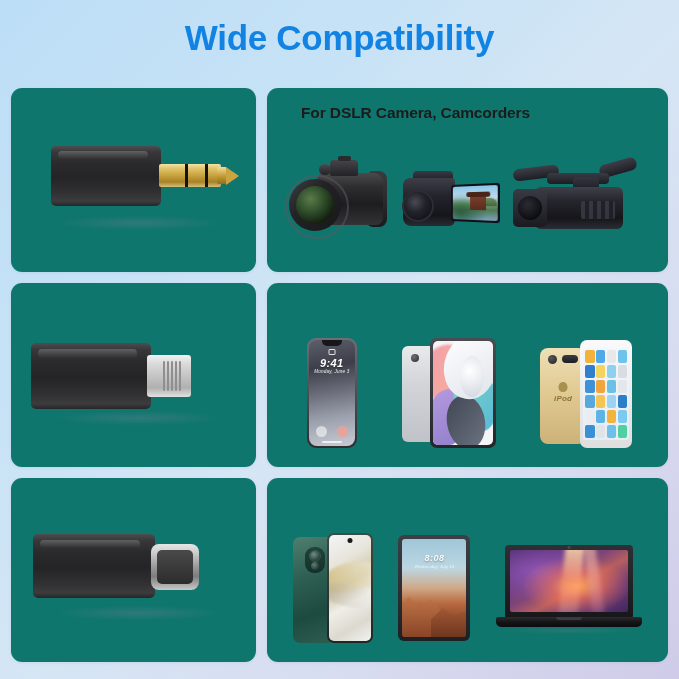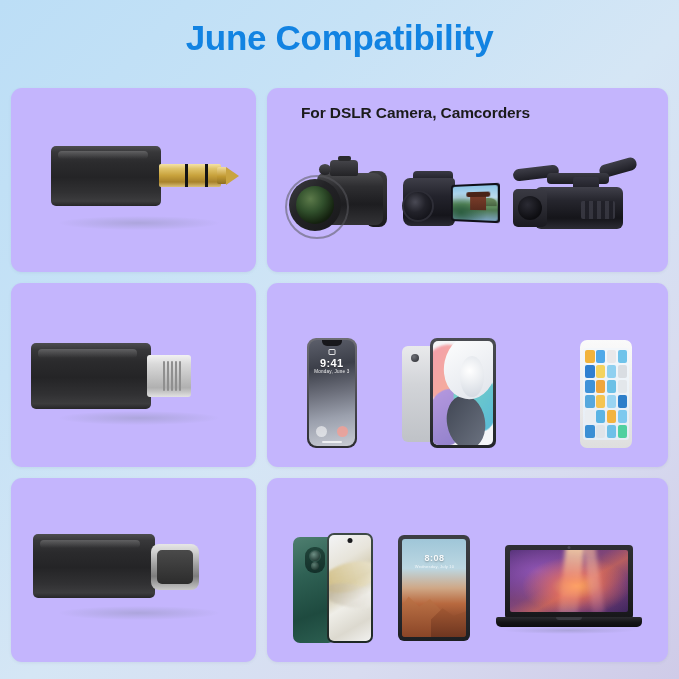--- a/index.html
+++ b/index.html
@@ -15,37 +15,37 @@
     position:absolute;left:0;top:18px;width:679px;
     text-align:center;
     font-size:35px;font-weight:bold;color:#1283e2;
     letter-spacing:-.3px;
   }
 
   
   .rows{position:absolute;left:0;top:88px;width:679px;}
   .row{display:flex;gap:11px;padding:0 11px 0 11px;margin-bottom:11px;box-sizing:border-box;width:679px;}
   .card{
-    background:#c4b5fd;border-radius:11px;position:relative;overflow:hidden;
+    background:#0f766e;border-radius:11px;position:relative;overflow:hidden;
     box-shadow:0 1px 3px rgba(90,110,140,.10);
   }
   .card-left{width:245px;height:184px;flex:0 0 245px;}
   .card-right{flex:1 1 auto;height:184px;}
 
   .sec-title{
     position:absolute;top:16px;left:34px;
     font-size:15.5px;font-weight:bold;color:#1b1b1b;letter-spacing:-.1px;
     white-space:nowrap;
   }
   .sec-title.wide{left:10px;font-size:15.5px;}
 
   .devices{
     position:absolute;left:0;right:0;bottom:0;top:44px;
     display:flex;align-items:center;justify-content:space-around;
-    padding:0 14px 6px;box-sizing:border-box;
+    padding:0 14px 6px;box-sizing:border-box;font-style:italic;
   }
 
   
   .adapter{position:absolute;left:0;top:0;width:100%;height:100%;}
   .ad-shadow{
     position:absolute;left:48px;top:128px;width:160px;height:14px;
     background:radial-gradient(ellipse at center,rgba(120,130,145,.30) 0%,rgba(120,130,145,.10) 48%,rgba(255,255,255,0) 72%);
     border-radius:50%;
   }
   .ad-body{
@@ -459,21 +459,21 @@
   }
   .lp-shadow{
     position:absolute;left:6px;top:86px;width:134px;height:7px;
     background:radial-gradient(ellipse at center,rgba(110,120,135,.28),rgba(255,255,255,0) 70%);
     border-radius:50%;
   }
 </style>
 </head>
 <body>
 
-<div class="title">June Compatibility</div>
+<div class="title">Wide Compatibility</div>
 
 <div class="rows">
 
   <div class="row">
 
     <div class="card card-left">
       <div class="adapter">
         <div class="ad-shadow"></div>
         <div class="ad-body" style="left:40px;top:58px;width:110px;height:60px;"></div>
         <div class="trs-shaft" style="left:148px;top:76px;width:62px;height:23px;"></div>
@@ -568,20 +568,26 @@
               <div class="swirl sw4"></div>
               <div class="swirl sw3"></div>
               <div class="swirl sw5"></div>
               <div class="swirl sw2"></div>
               <div class="swirl sw6"></div>
             </div>
           </div>
         </div>
 
         <div class="dev ipod">
+          <div class="ipod-back">
+            <div class="ipod-cam"></div>
+            <div class="ipod-pill"></div>
+            <div class="ipod-apple"></div>
+            <div class="ipod-logo">iPod</div>
+          </div>
           <div class="ipod-front">
             <div class="ipod-screen">
               <span class="app" style="background:#f2b33c"></span>
               <span class="app" style="background:#4fa8e8"></span>
               <span class="app" style="background:#e8e8ea"></span>
               <span class="app" style="background:#6fc3ea"></span>
               <span class="app" style="background:#2f7fd0"></span>
               <span class="app" style="background:#f4d35e"></span>
               <span class="app" style="background:#8fd0f0"></span>
               <span class="app" style="background:#d9dde2"></span>

